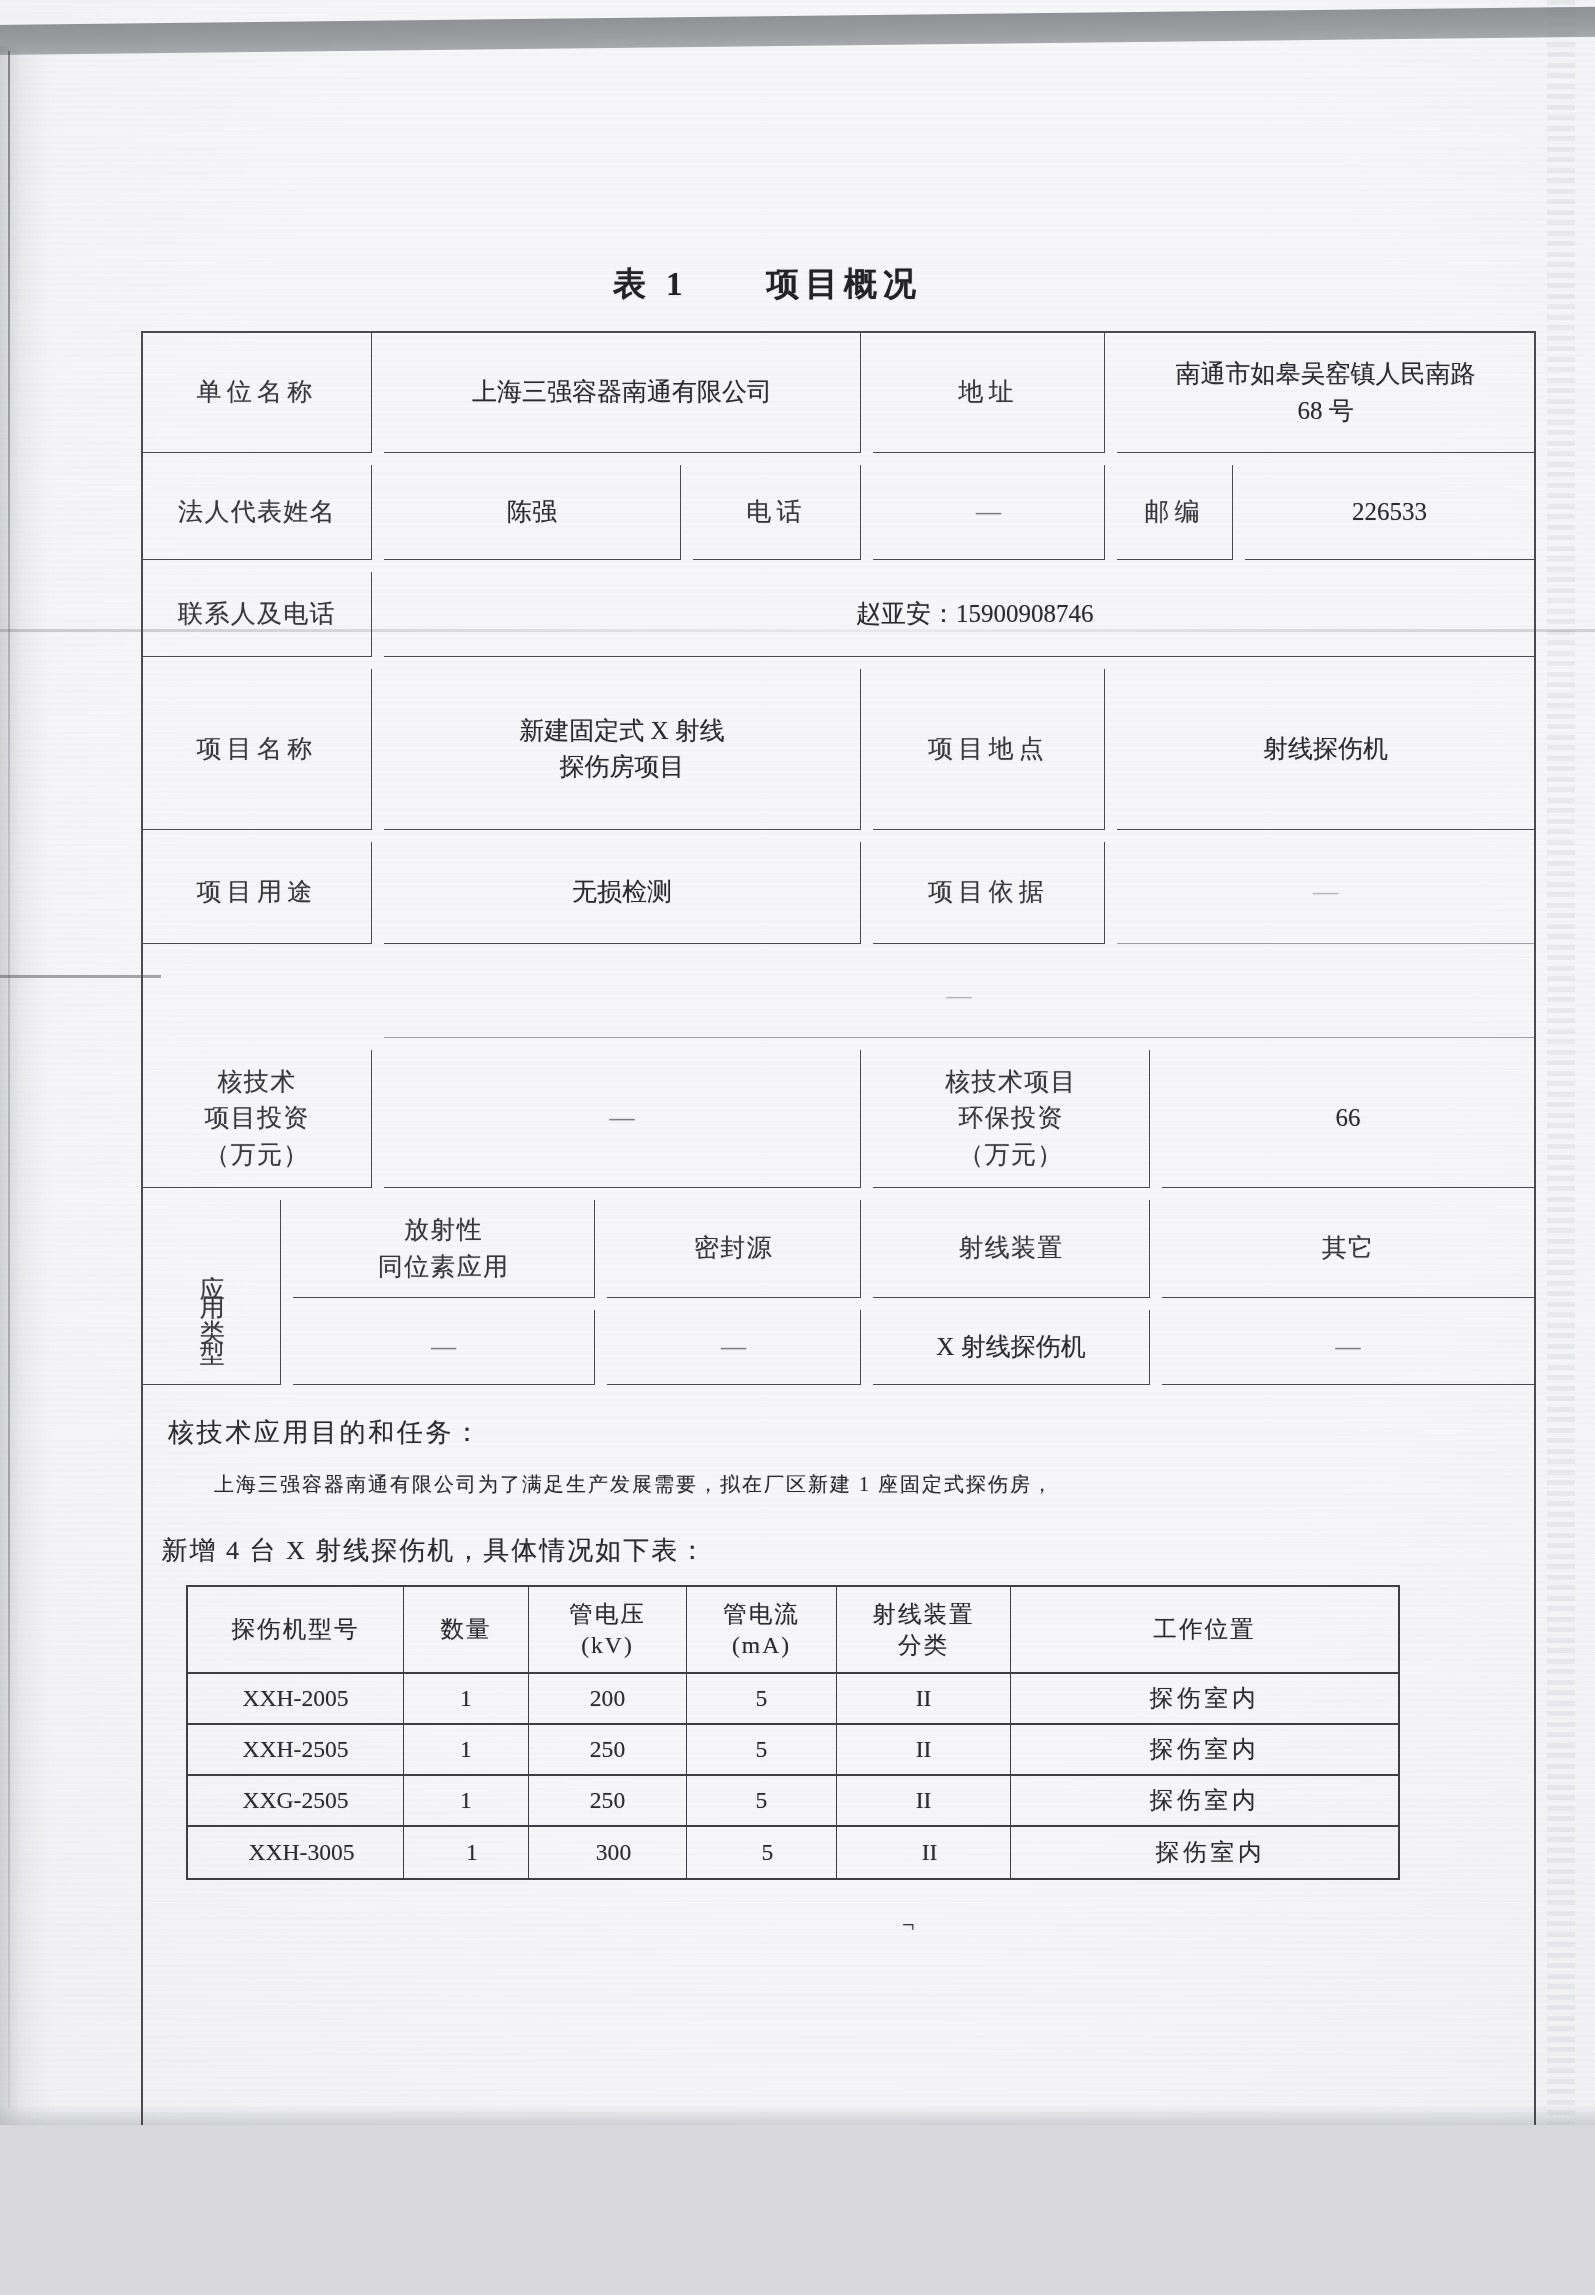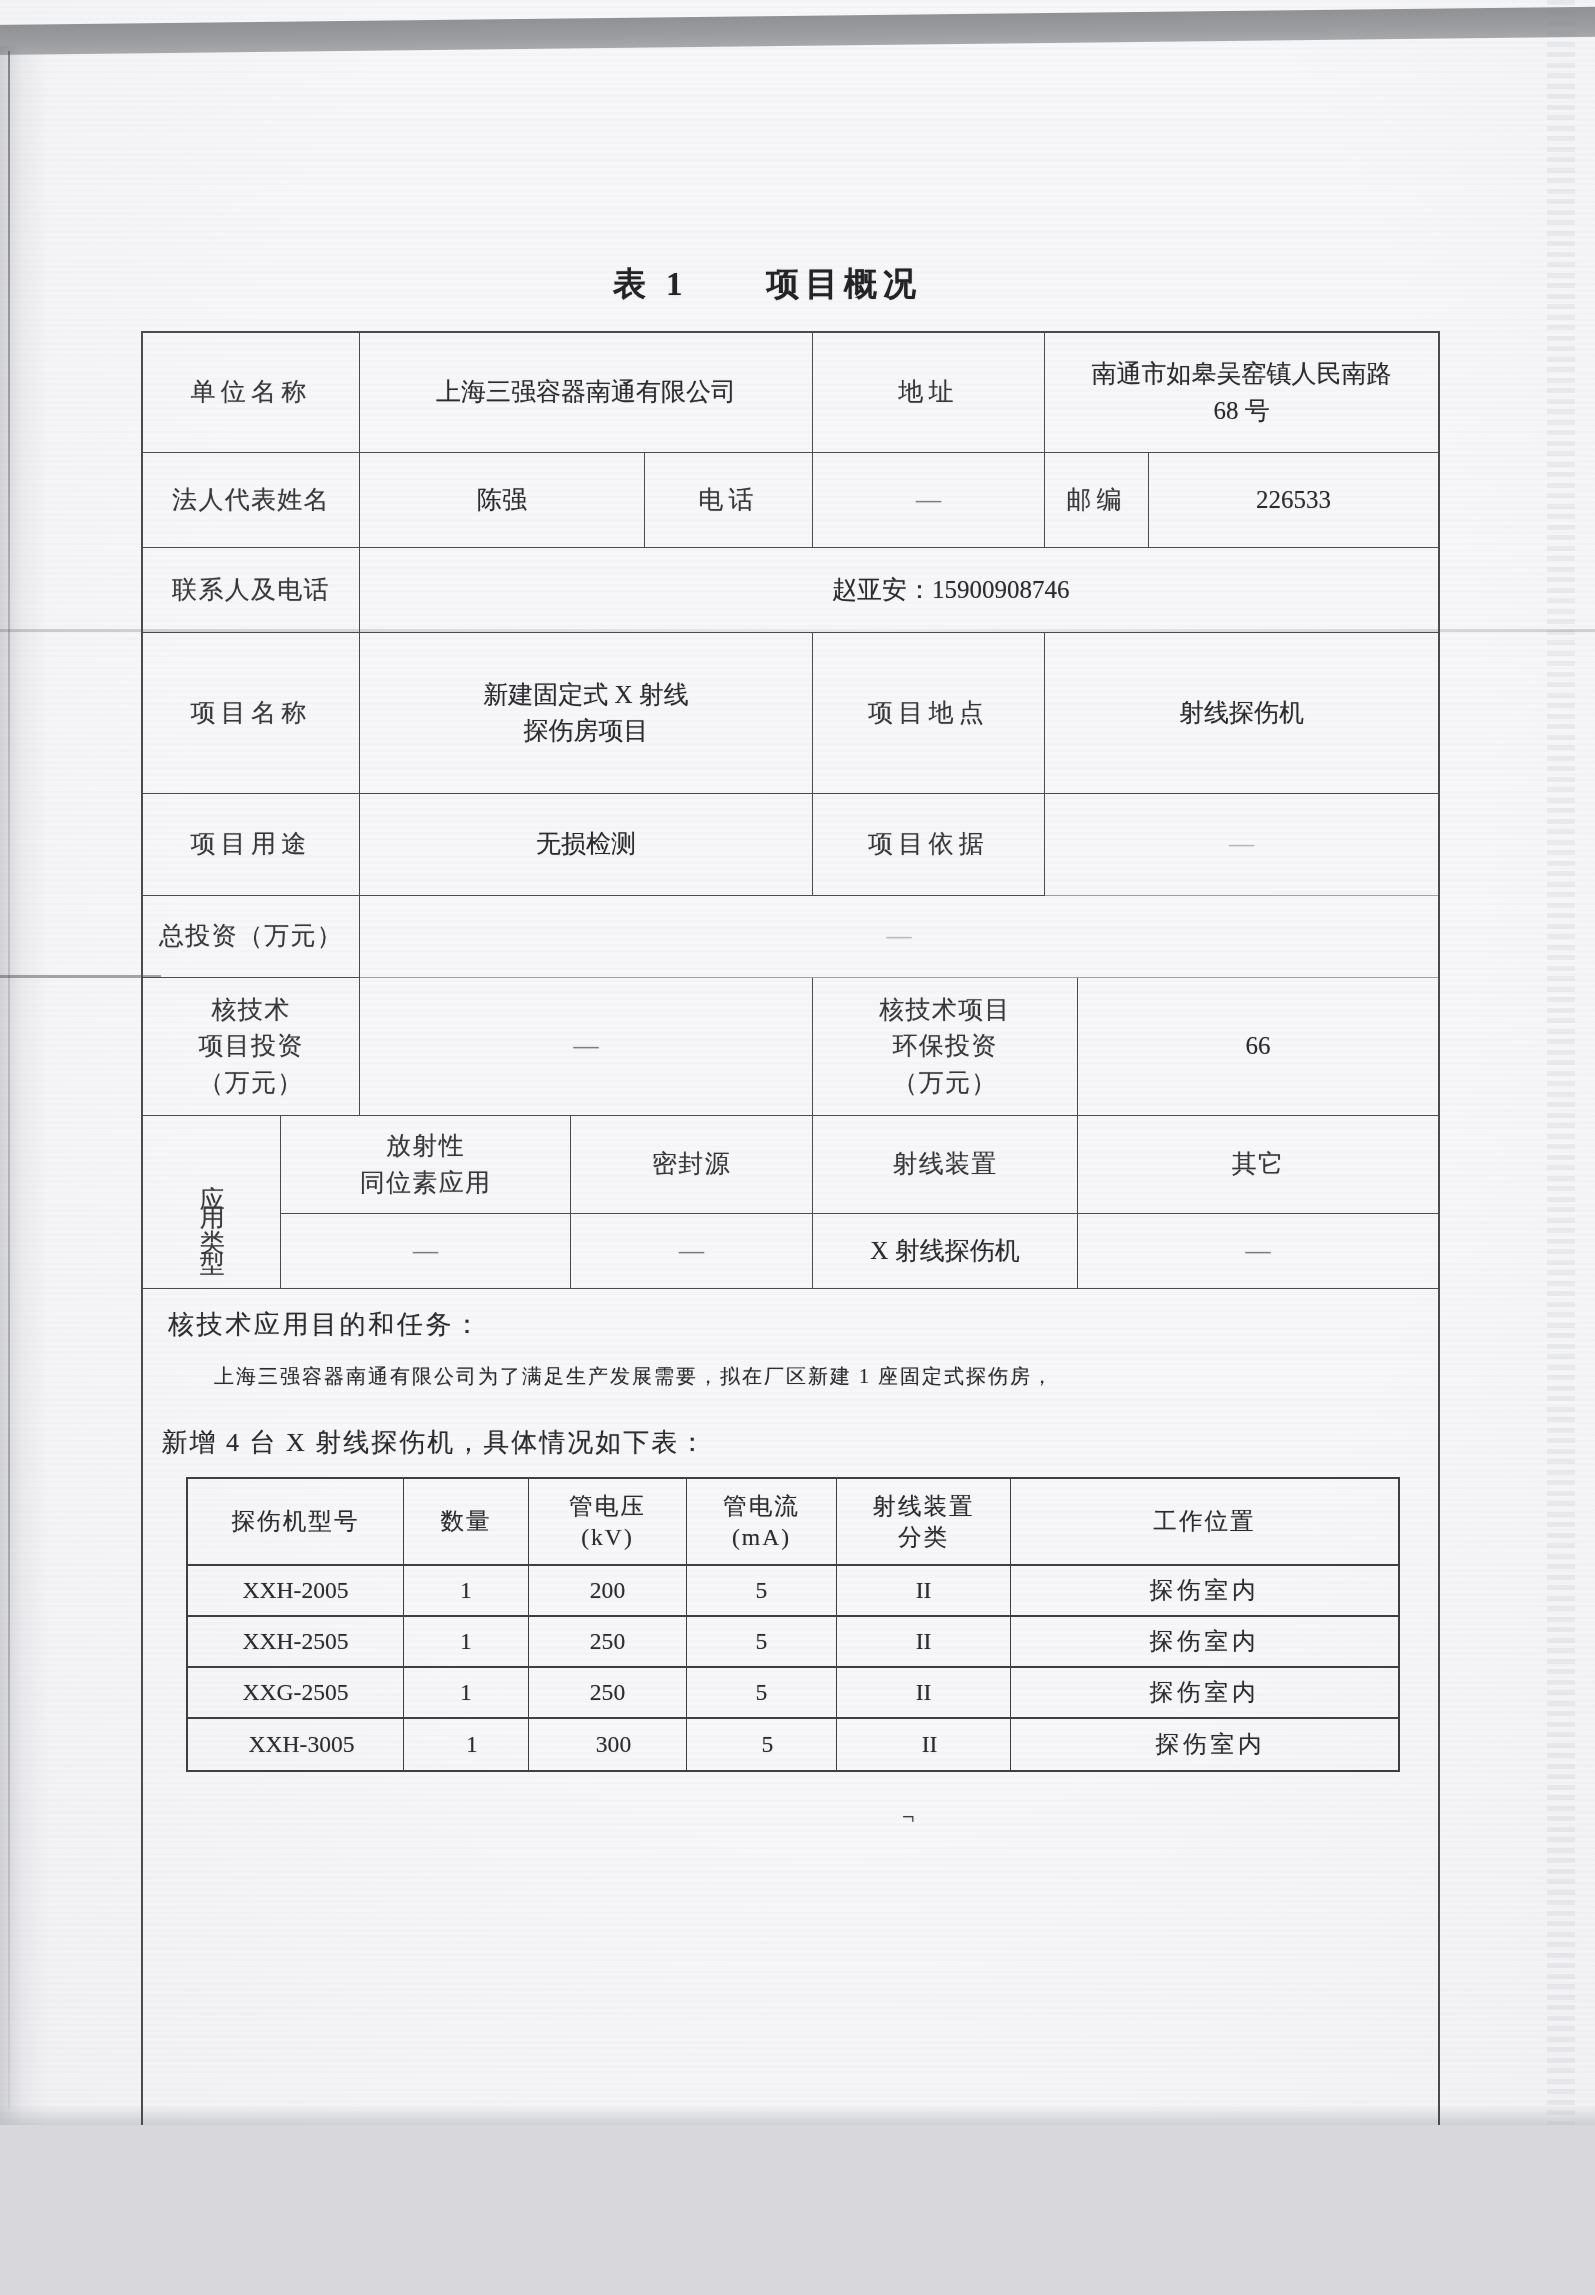--- a/index.html
+++ b/index.html
@@ -38,21 +38,21 @@
   
   .doc-title{position:absolute;top:262px;left:0;width:1535px;text-align:center;
     font-size:33px;font-weight:700;letter-spacing:5.9px;color:#232326;
     text-shadow:0 0 1.3px rgba(40,40,40,.35);}
   
   .t-outer{position:absolute;left:141px;top:331px;
     display:grid;
     grid-template-columns:138px 79px 211px 74px 168px 232px 33px 71px 289px;
     grid-template-rows:120px 95px 85px 161px 102px 82px 138px 98px 75px 838px;
     border:2px solid var(--line);
-    background:transparent;}
+    background:transparent;gap:12px;}
   .c{display:flex;align-items:center;justify-content:center;text-align:center;
     border-right:1.3px solid var(--line);border-bottom:1.3px solid var(--line);
     box-sizing:border-box;font-size:25px;line-height:1.45;color:#2c2c30;
     white-space:pre-line;padding:2.6px 3.9px;
     text-shadow:0 0 1px rgba(50,50,55,.4);}
   .nr{border-right:none;}
   .nb{border-bottom:none;}
   .label{letter-spacing:5.2px;color:#38383c;}
   .label-tight{letter-spacing:1.3px;color:#38383c;}
   .dash{color:#7c7c82;}
@@ -124,21 +124,20 @@
     <div class="c" style="grid-area:4/3/5/6">新建固定式 X 射线
 探伤房项目</div>
     <div class="c label" style="grid-area:4/6/5/7">项目地点</div>
     <div class="c nr" style="grid-area:4/7/5/10">射线探伤机</div>
 
     <div class="c label" style="grid-area:5/1/6/3">项目用途</div>
     <div class="c" style="grid-area:5/3/6/6">无损检测</div>
     <div class="c label" style="grid-area:5/6/6/7">项目依据</div>
     <div class="c nr dash faint" style="grid-area:5/7/6/10">—</div>
 
-    <div class="c label-tight" style="grid-area:6/1/7/3">总投资（万元）</div>
     <div class="c nr dash faint" style="grid-area:6/3/7/10">—</div>
 
     <div class="c label-tight" style="grid-area:7/1/8/3">核技术
 项目投资
 （万元）</div>
     <div class="c dash" style="grid-area:7/3/8/6">—</div>
     <div class="c label-tight" style="grid-area:7/6/8/8">核技术项目
 环保投资
 （万元）</div>
     <div class="c nr" style="grid-area:7/8/8/10">66</div>

